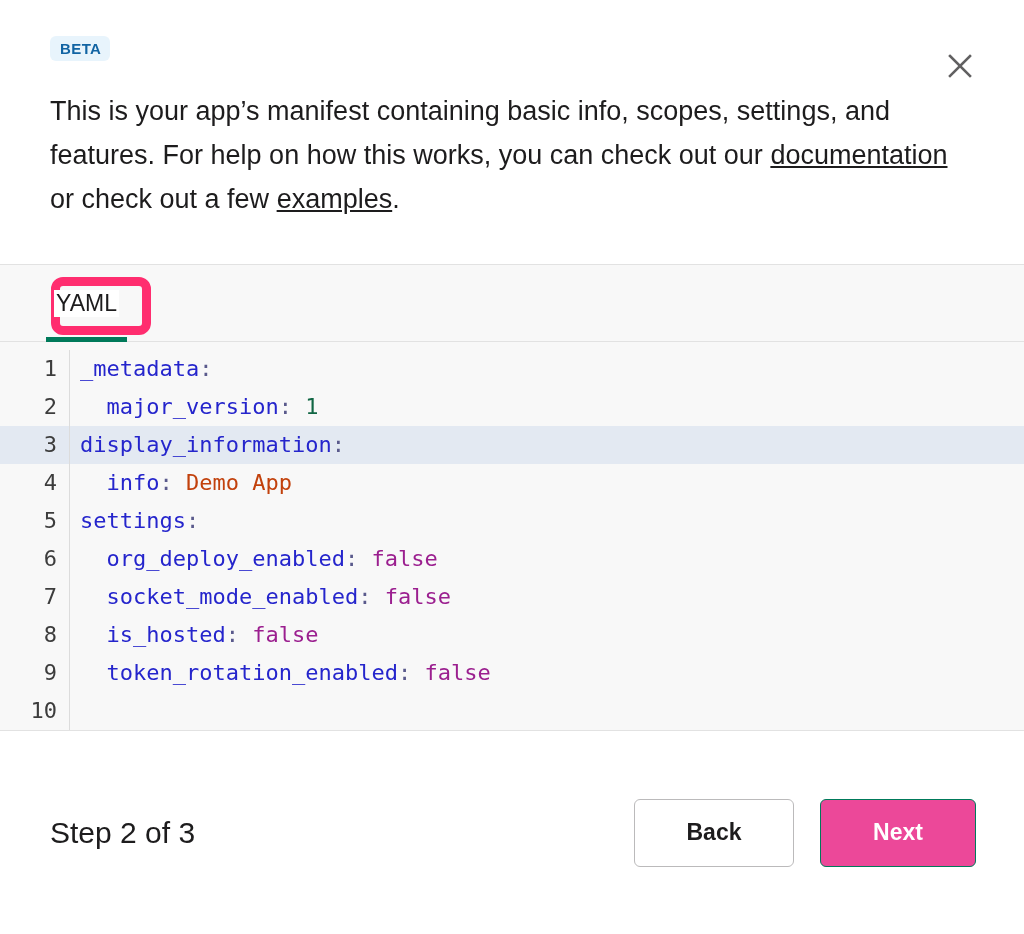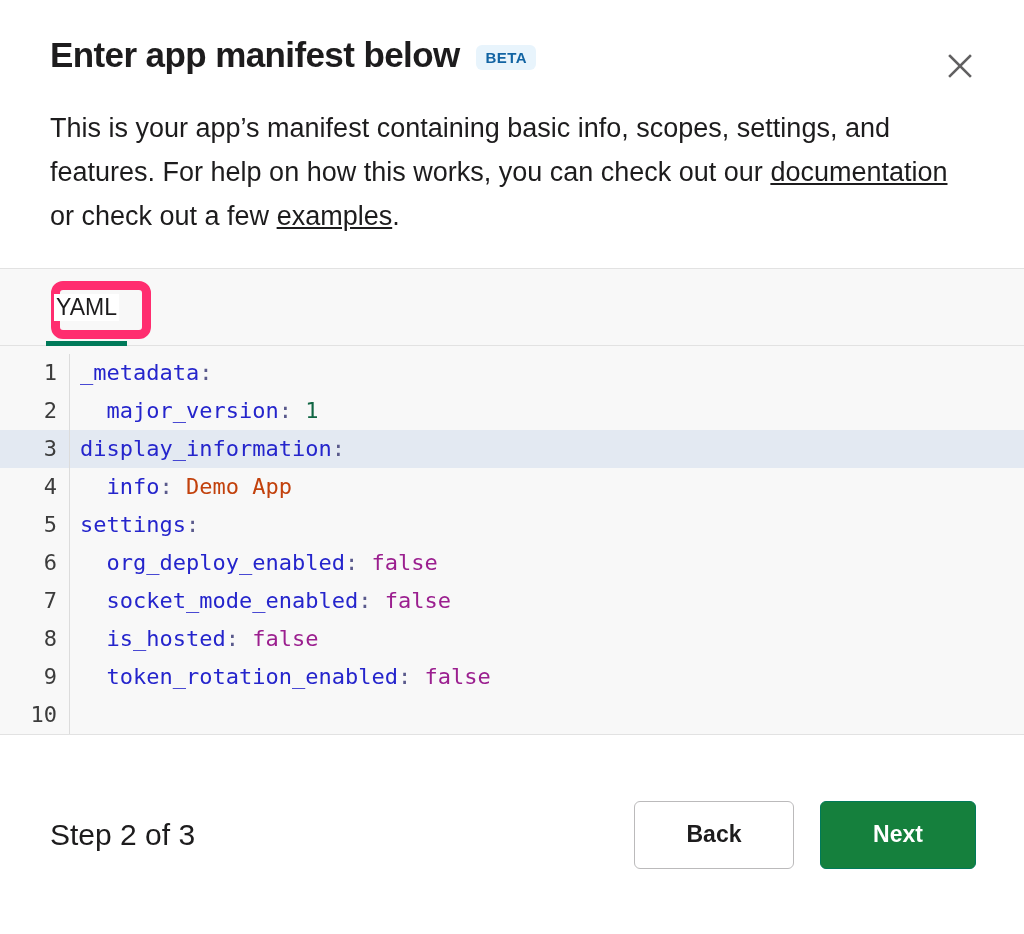--- a/index.html
+++ b/index.html
@@ -80,21 +80,21 @@
     max-width: 930px;
   }
   .description a {
     color: #1d1c1d;
     text-decoration: underline;
     text-underline-offset: 2px;
   }
 
   
   .tabbar {
-    margin-top: 30px;
+    margin-top: 43px;
     background: #f8f8f8;
     border-top: 1px solid #e2e2e2;
     border-bottom: 1px solid #e2e2e2;
     height: 78px;
     display: flex;
     align-items: flex-start;
     padding-left: 50px;
     box-sizing: border-box;
     position: relative;
   }
@@ -214,35 +214,34 @@
     justify-content: center;
   }
   .btn-secondary {
     background: #ffffff;
     border: 1px solid #bbbabb;
     color: #1d1c1d;
     min-width: 160px;
     padding: 16px 26px;
   }
   .btn-primary {
-    background: #15803d;
+    background: #ec4899;
     border: 1px solid #007a5a;
     color: #ffffff;
     min-width: 156px;
     padding: 12px 26px;
   }
 </style>
 </head>
 <body>
 
 <div class="modal">
 
   <div class="header">
     <div class="title-row">
-      <h1 class="title">Enter app manifest below</h1>
       <span class="beta-badge">BETA</span>
     </div>
     <button class="close-btn">
       <span>
         <svg width="26" height="26" viewBox="0 0 26 26" aria-hidden="true">
           <line x1="3" y1="3" x2="23" y2="23" stroke="#616061" stroke-width="2.6" stroke-linecap="square"></line>
           <line x1="23" y1="3" x2="3" y2="23" stroke="#616061" stroke-width="2.6" stroke-linecap="square"></line>
         </svg>
       </span>
     </button>

